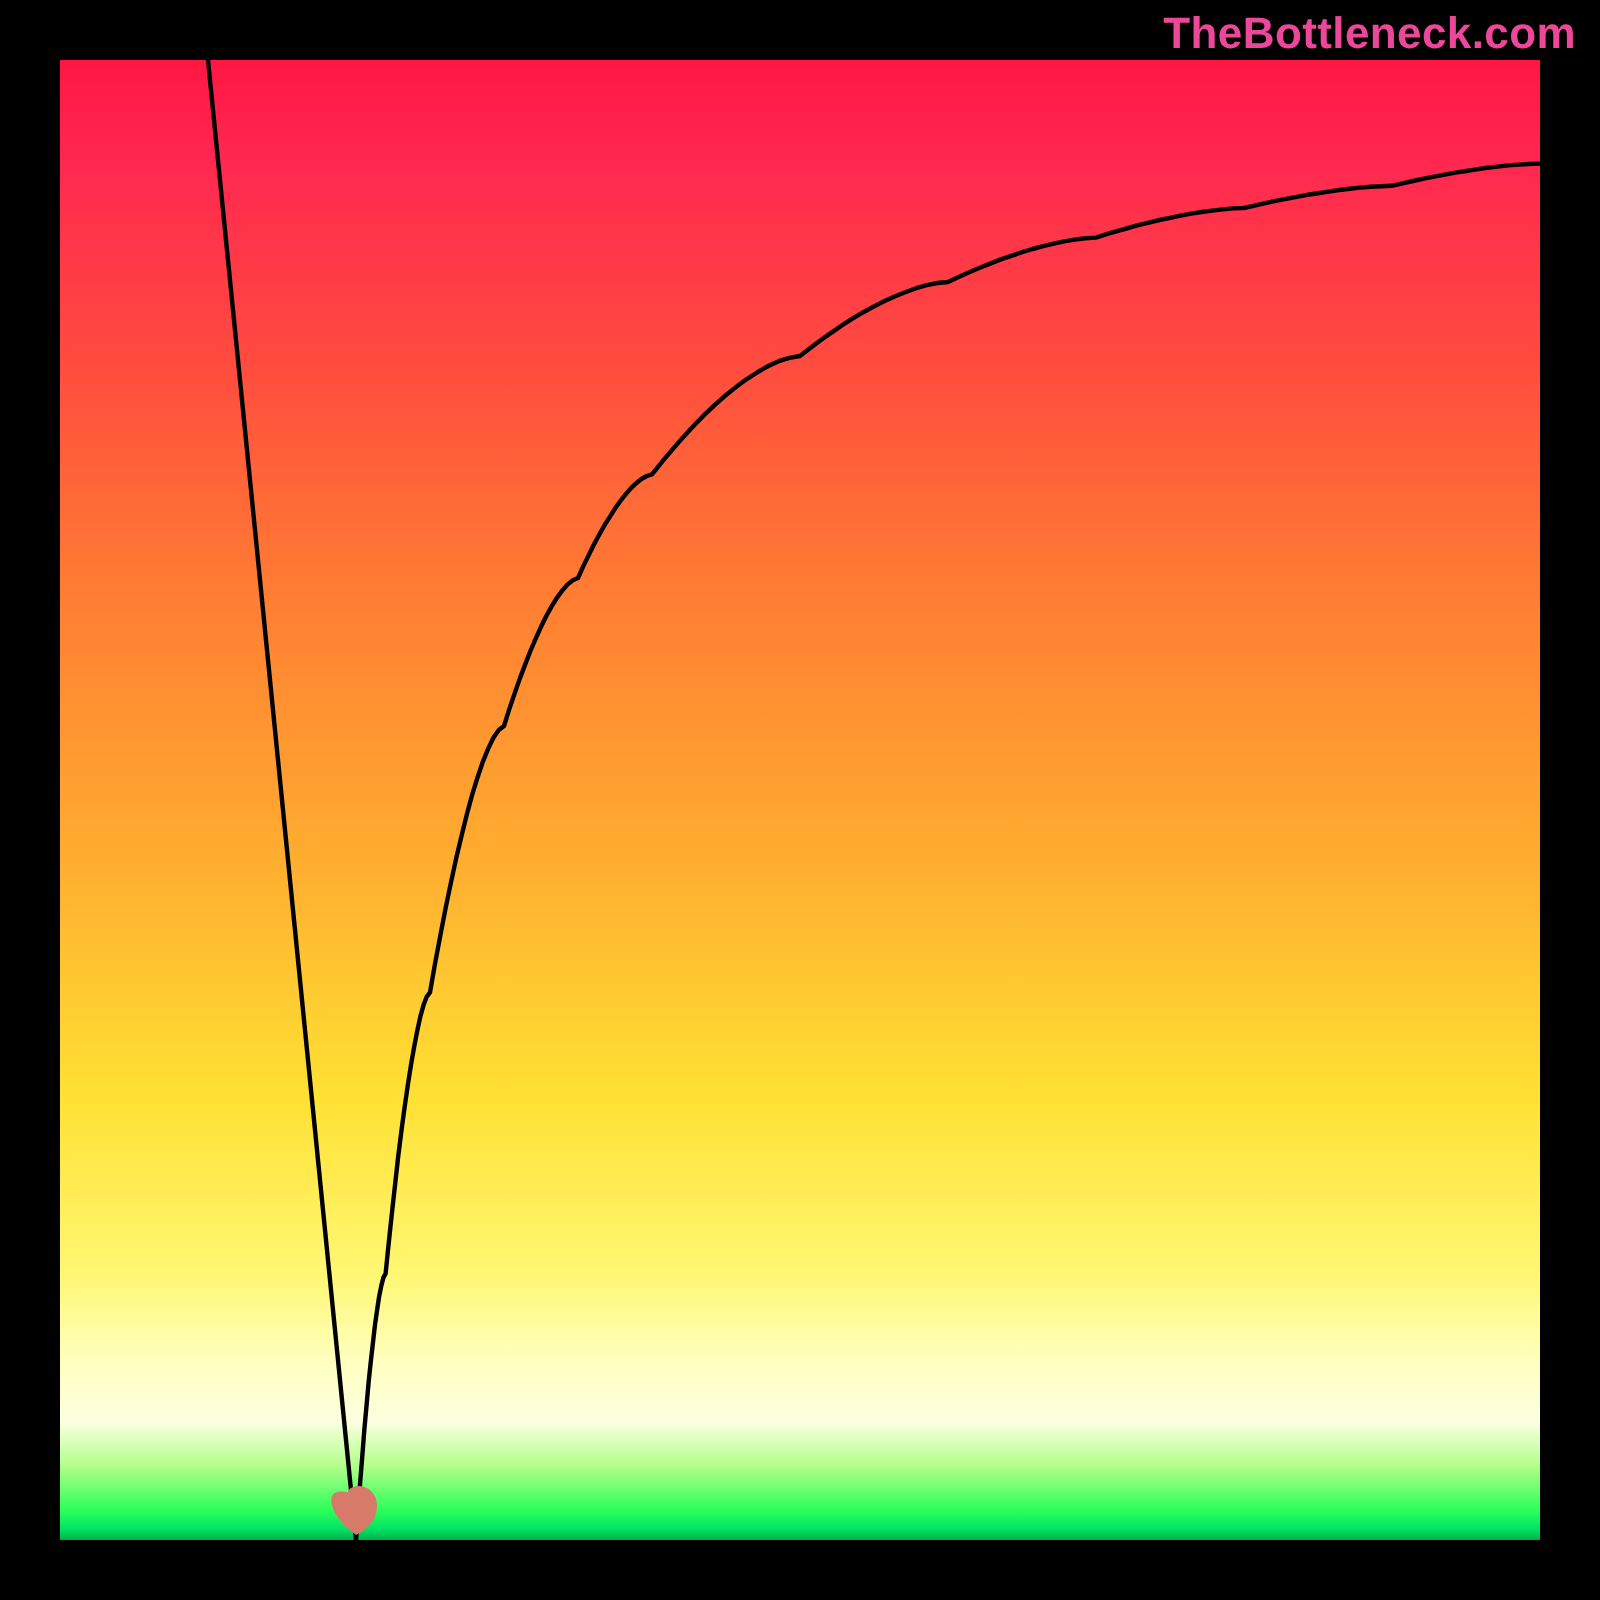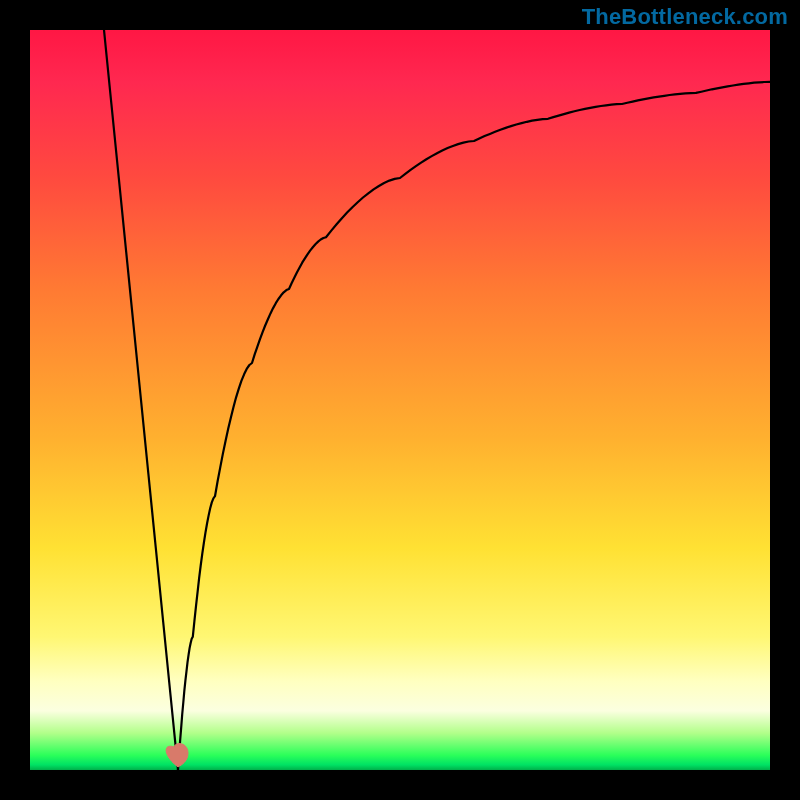--- a/index.html
+++ b/index.html
@@ -14,21 +14,21 @@
   .frame {
     position: relative;
     width: 800px;
     height: 800px;
     background: #000;
   }
   .watermark {
     position: absolute;
     top: 4px;
     right: 12px;
-    color: #0369a1;
+    color: #ec4899;
     font-size: 22px;
     font-weight: 600;
     letter-spacing: 0.2px;
     z-index: 10;
     user-select: none;
   }
   .plot-area {
     position: absolute;
     left: 30px;
     top: 30px;

